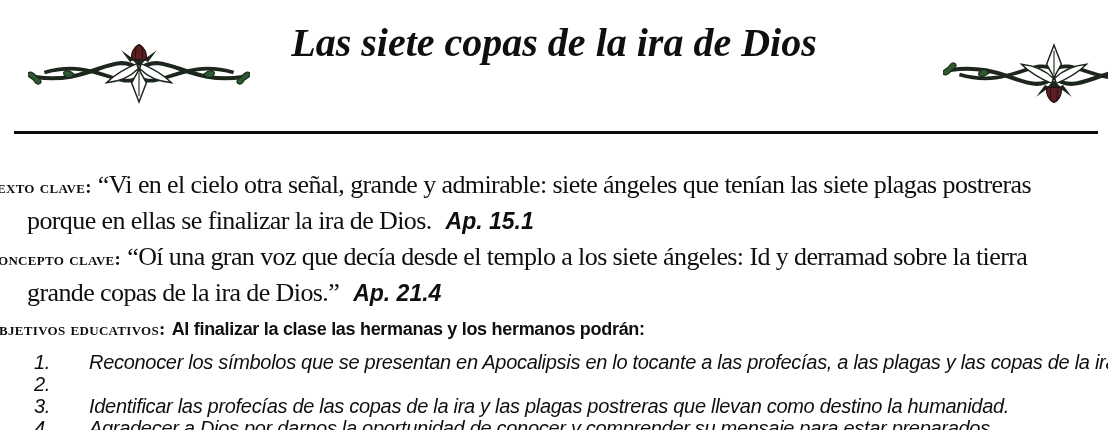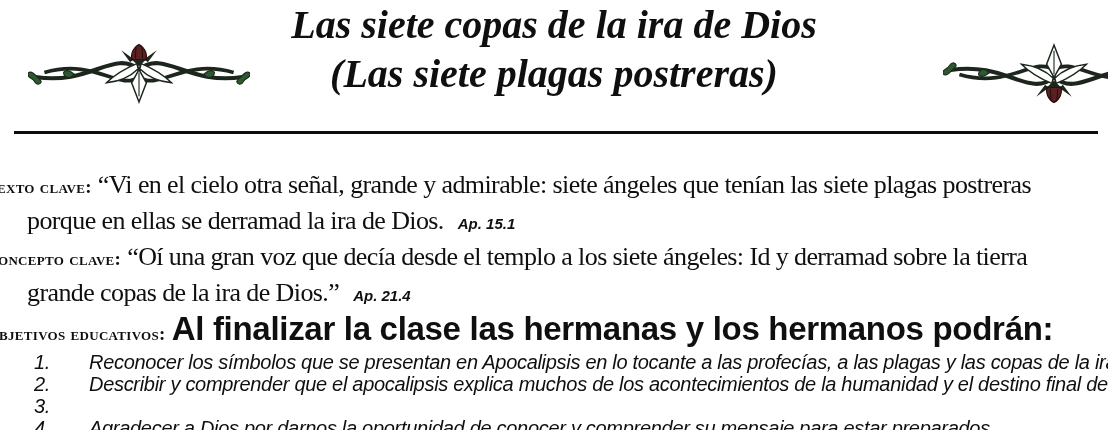--- a/index.html
+++ b/index.html
@@ -13,21 +13,21 @@
     font-family: "Liberation Serif", serif;
   }
 
   
   .ornament { position: absolute; }
   .ornament-left  { left: 28px;  top: 37px;  width: 222px; height: 68px; }
   .ornament-right { left: 943px; top: 42px;  width: 222px; height: 68px; transform: scaleY(-1); }
 
   .title-block {
     position: absolute;
-    left: 0; top: 0;
+    left: 0; top: 18px;
     width: 100%;
     text-align: center;
   }
   .title-line {
     font-family: "Liberation Serif", serif;
     font-weight: bold;
     font-style: italic;
     font-size: 40px;
     line-height: 49px;
     white-space: nowrap;
@@ -63,27 +63,27 @@
   }
   .body-text {
     font-family: "Liberation Serif", serif;
     font-size: 26px;
     letter-spacing: -0.6px;
   }
   .scripture-ref {
     font-family: "Liberation Sans", sans-serif;
     font-weight: bold;
     font-style: italic;
-    font-size: 15px;
+    font-size: 23px;
     margin-left: 14px;
   }
   .objectives-heading {
     font-family: "Liberation Sans", sans-serif;
     font-weight: bold;
-    font-size: 33px;
+    font-size: 18px;
     letter-spacing: -0.3px;
   }
 
   .objectives-list { margin-top: 4px; padding-left: 50px; }
   .obj-item {
     display: flex;
     white-space: nowrap;
     height: 22px;
     line-height: 22px;
     font-family: "Liberation Sans", sans-serif;
@@ -137,56 +137,55 @@
     <path stroke="#200a0a" stroke-width="1.2" fill="none" d="M146 14 L145 29 M154 14 L155 29"></path>
     <path fill="#1d261d" d="M141 31 L150 40 L159 31 Z"></path>
     <path fill="#ffffff" stroke="#1d261d" stroke-width="2" d="M147 36 C128 44, 114 54, 106 62 C126 60, 140 52, 149 43 Z"></path>
     <path fill="#ffffff" stroke="#1d261d" stroke-width="2" d="M153 36 C172 44, 186 54, 194 62 C174 60, 160 52, 151 43 Z"></path>
     <path fill="#ffffff" stroke="#1d261d" stroke-width="2" d="M150 44 L140 62 L150 88 L160 62 Z"></path>
     <path stroke="#1d261d" stroke-width="1.5" fill="none" d="M150 48 L150 80"></path>
   </svg>
 
   <div class="title-block">
     <div class="title-line">Las siete copas de la ira de Dios</div>
-    <div class="title-line">(Las siete plagas postreras)</div>
   </div>
 
   <div class="divider-rule"></div>
 
   <div class="doc">
 
     <div class="line">
       <span class="section-label">Texto clave:</span><span class="body-text">“Vi en el cielo otra señal, grande y admirable: siete ángeles que tenían las siete plagas postreras</span>
     </div>
     <div class="line indent">
-      <span class="body-text">porque en ellas se derramad la ira de Dios.</span><span class="scripture-ref">Ap. 15.1</span>
+      <span class="body-text">porque en ellas se finalizar la ira de Dios.</span><span class="scripture-ref">Ap. 15.1</span>
     </div>
 
     <div class="line">
       <span class="section-label">Concepto clave:</span><span class="body-text">“Oí una gran voz que decía desde el templo a los siete ángeles: Id y derramad sobre la tierra</span>
     </div>
     <div class="line indent">
       <span class="body-text">grande copas de la ira de Dios.”</span><span class="scripture-ref">Ap. 21.4</span>
     </div>
 
     <div class="line">
       <span class="section-label">Objetivos educativos:</span><span class="objectives-heading">Al finalizar la clase las hermanas y los hermanos podrán:</span>
     </div>
 
     <div class="objectives-list">
       <div class="obj-item">
         <span class="obj-num">1.</span>
         <span>Reconocer los símbolos que se presentan en Apocalipsis en lo tocante a las profecías, a las plagas y las copas de la ira</span>
       </div>
       <div class="obj-item">
         <span class="obj-num">2.</span>
-        <span>Describir y comprender que el apocalipsis explica muchos de los acontecimientos de la humanidad y el destino final de</span>
       </div>
       <div class="obj-item">
         <span class="obj-num">3.</span>
+        <span>Identificar las profecías de las copas de la ira y las plagas postreras que llevan como destino la humanidad.</span>
       </div>
       <div class="obj-item">
         <span class="obj-num">4.</span>
         <span>Agradecer a Dios por darnos la oportunidad de conocer y comprender su mensaje para estar preparados</span>
       </div>
     </div>
 
   </div>
 </div>
 

